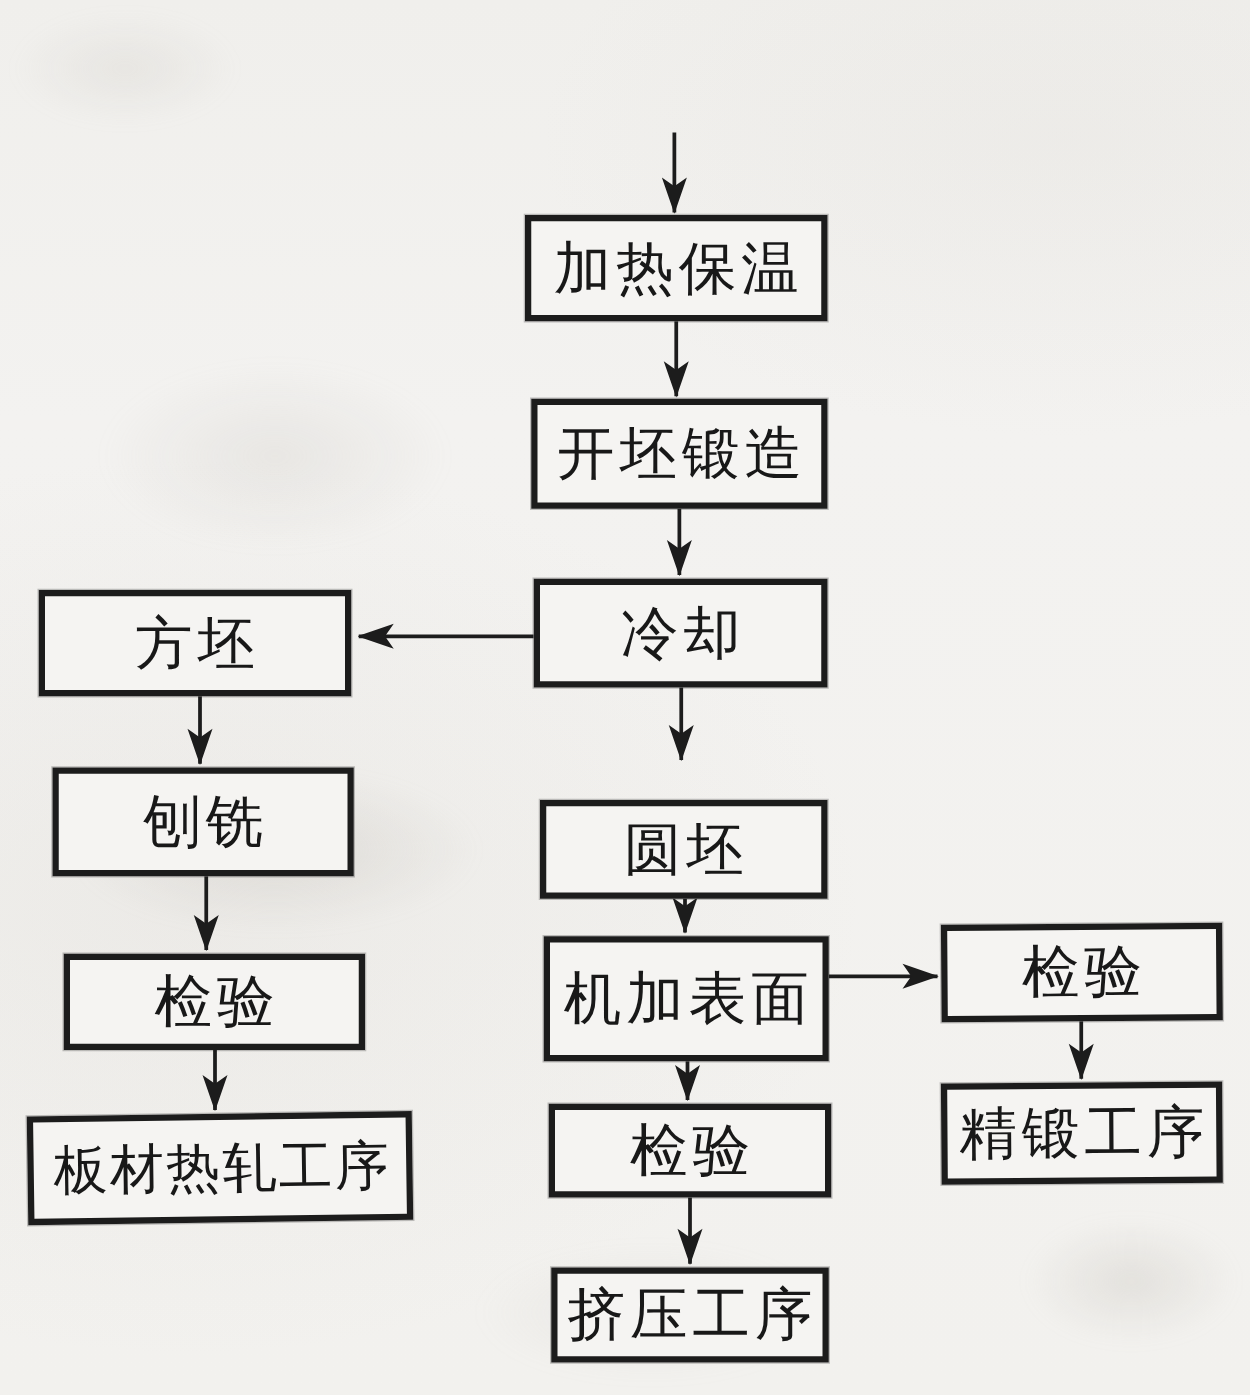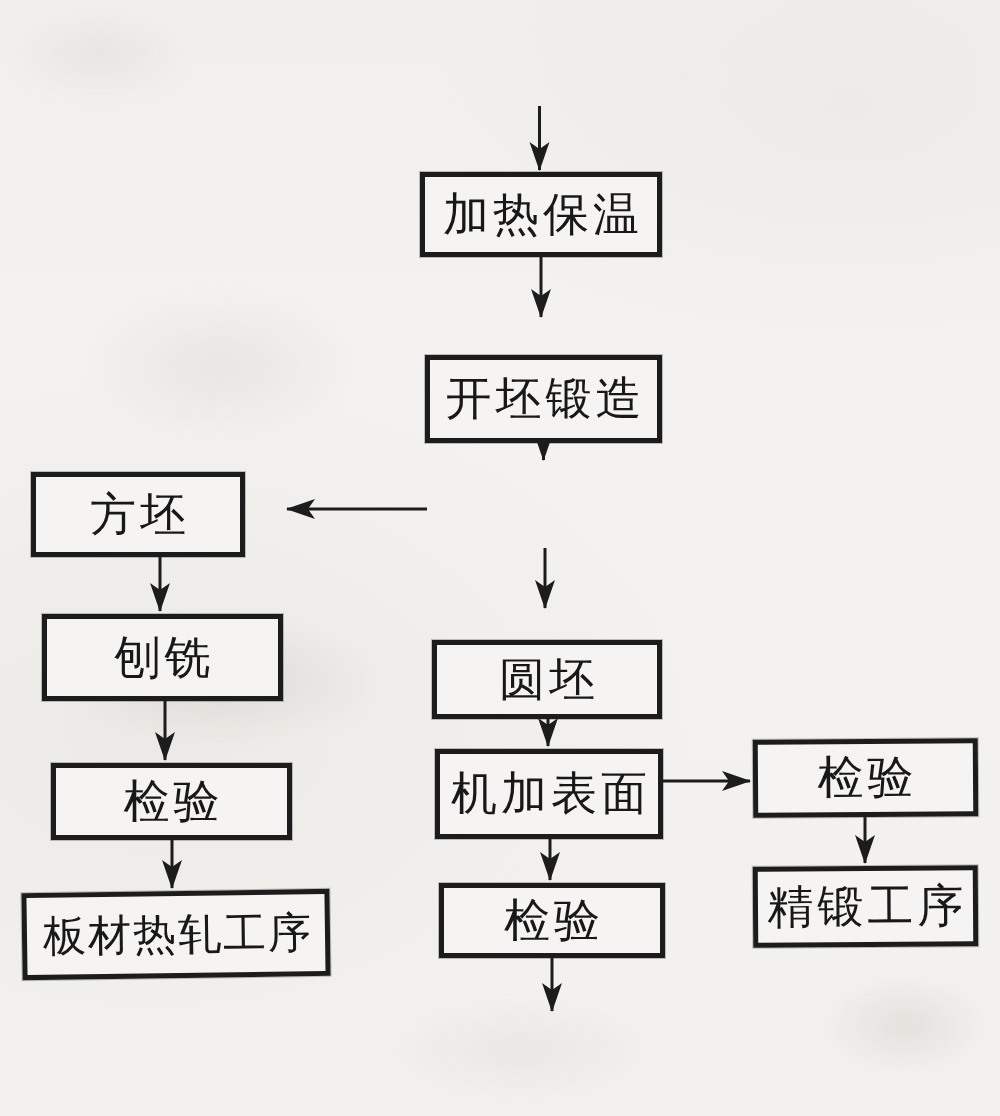--- a/index.html
+++ b/index.html
@@ -43,28 +43,28 @@
   .node span {
     color: #181818;
     font-size: 46px;
     letter-spacing: 4px;
     white-space: nowrap;
     transform: translateX(2px); 
   }
   
   .n0  { left: 417px; top: 18px;   width: 244px; height: 90px; }
   .n1  { left: 420px; top: 172px;  width: 242px; height: 85px; }
-  .n2  { left: 425px; top: 319px;  width: 237px; height: 88px; margin-top: 36px; }
+  .n2  { left: 425px; top: 319px;  width: 237px; height: 88px; }
   .n3  { left: 427px; top: 463px;  width: 235px; height: 87px; }
   .n4  { left: 432px; top: 640px;  width: 230px; height: 79px; }
-  .n5  { left: 435px; top: 749px;  width: 228px; height: 90px; }
+  .n5  { left: 435px; top: 749px;  width: 228px; height: 100px; }
   .n6  { left: 439px; top: 883px;  width: 226px; height: 75px; }
   .n7  { left: 441px; top: 1014px; width: 222px; height: 76px; }
   
-  .n8  { left: 31px;  top: 472px;  width: 214px; height: 85px; }
+  .n8  { left: 31px;  top: 472px;  width: 250px; height: 85px; }
   .n9  { left: 42px;  top: 614px;  width: 241px; height: 87px; text-align: right; }
   .n10 { left: 51px;  top: 763px;  width: 241px; height: 77px; }
   .n11 { left: 22px;  top: 891px;  width: 308px; height: 87px; transform: rotate(-0.8deg); }
   .n11 span { font-size: 43px; letter-spacing: 2px; }
   
   .n12 { left: 753px; top: 739px;  width: 225px; height: 78px; transform: rotate(-0.4deg); }
   .n13 { left: 753px; top: 866px;  width: 225px; height: 81px; transform: rotate(-0.4deg); }
 
   .arrows {
     position: absolute;
@@ -105,28 +105,34 @@
     <line x1="172" y1="838" x2="172" y2="888" marker-end="url(#ah)"></line>
     <line x1="865" y1="814" x2="865" y2="863" marker-end="url(#ah)"></line>
   </svg>
 
   <div class="node n1">
       <span>加热保温</span>
     </div>
   <div class="node n2">
       <span>开坯锻造</span>
     </div>
+  <div class="node n3">
+      <span>冷却</span>
+    </div>
   <div class="node n4">
       <span>圆坯</span>
     </div>
   <div class="node n5">
       <span>机加表面</span>
     </div>
   <div class="node n6">
       <span>检验</span>
+    </div>
+  <div class="node n7">
+      <span>挤压工序</span>
     </div>
   <div class="node n8">
       <span>方坯</span>
     </div>
   <div class="node n9">
       <span>刨铣</span>
     </div>
   <div class="node n10">
       <span>检验</span>
     </div>

